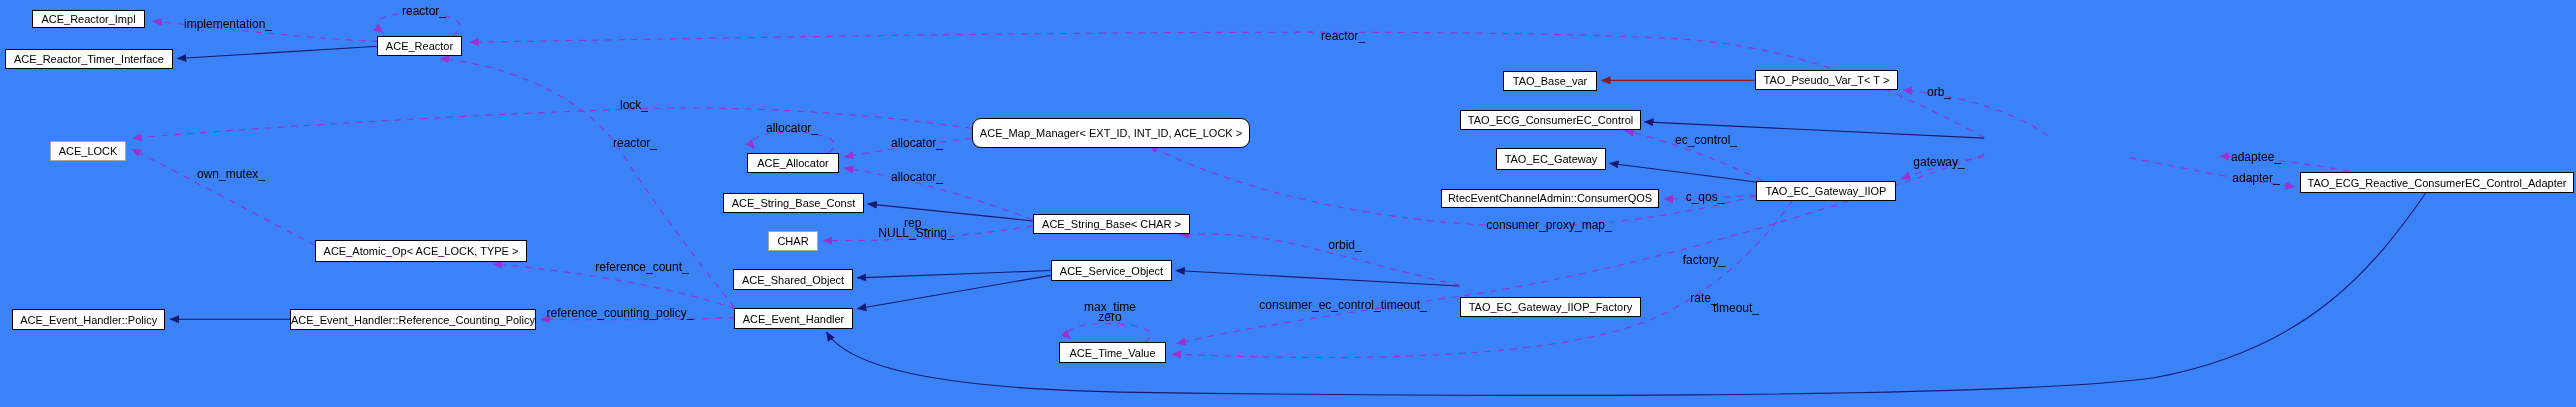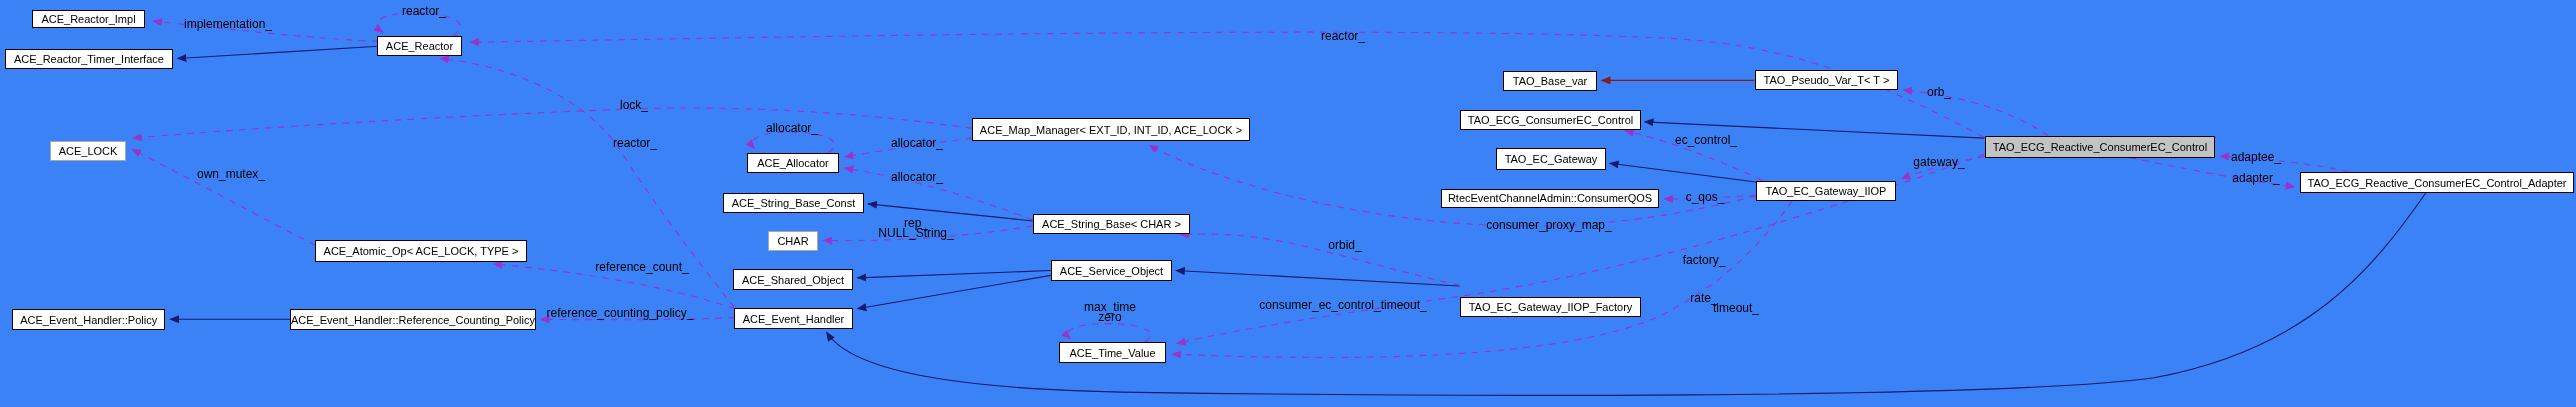--- a/index.html
+++ b/index.html
@@ -87,37 +87,36 @@
     <path class="e-member" d="M2620,194 C2690,208 2760,222 2823,230" marker-end="url(#arrowP)"></path>
   </svg>
 
   <div class="node" style="left:32px;top:9.8px;width:113px;height:18px;">ACE_Reactor_Impl</div>
   <div class="node" style="left:4.9px;top:49px;width:168px;height:19.5px;">ACE_Reactor_Timer_Interface</div>
   <div class="node" style="left:377px;top:36px;width:85px;height:20.3px;">ACE_Reactor</div>
   <div class="node tpl" style="left:50px;top:132px;width:76px;height:20.3px;margin-top:9px;">ACE_LOCK</div>
   <div class="node" style="left:315px;top:240px;width:212px;height:22px;">ACE_Atomic_Op&lt; ACE_LOCK, TYPE &gt;</div>
   <div class="node" style="left:12.2px;top:309px;width:153px;height:21px;">ACE_Event_Handler::Policy</div>
   <div class="node" style="left:290px;top:309px;width:246px;height:21px;">ACE_Event_Handler::Reference_Counting_Policy</div>
-  <div class="node" style="left:972px;top:118px;width:278px;height:23px;">ACE_Map_Manager&lt; EXT_ID, INT_ID, ACE_LOCK &gt;</div>
+  <div class="node" style="left:972px;top:118px;width:278px;height:30px;border-radius:9px;">ACE_Map_Manager&lt; EXT_ID, INT_ID, ACE_LOCK &gt;</div>
   <div class="node" style="left:747px;top:153px;width:92px;height:19.5px;">ACE_Allocator</div>
   <div class="node" style="left:723px;top:193px;width:141px;height:19.5px;">ACE_String_Base_Const</div>
   <div class="node" style="left:1033px;top:214px;width:157px;height:19.5px;">ACE_String_Base&lt; CHAR &gt;</div>
   <div class="node tpl" style="left:768px;top:231px;width:50px;height:19.5px;">CHAR</div>
   <div class="node" style="left:733px;top:269px;width:120px;height:21px;">ACE_Shared_Object</div>
   <div class="node" style="left:1051px;top:260px;width:121px;height:21px;">ACE_Service_Object</div>
   <div class="node" style="left:734px;top:308px;width:119px;height:21px;">ACE_Event_Handler</div>
   <div class="node" style="left:1059px;top:342px;width:107px;height:21px;">ACE_Time_Value</div>
   <div class="node" style="left:1503px;top:71px;width:94px;height:19.5px;">TAO_Base_var</div>
   <div class="node" style="left:1755px;top:70px;width:143px;height:20.3px;">TAO_Pseudo_Var_T&lt; T &gt;</div>
   <div class="node" style="left:1460px;top:110px;width:181px;height:20.3px;">TAO_ECG_ConsumerEC_Control</div>
   <div class="node" style="left:1496px;top:148px;width:110px;height:22px;">TAO_EC_Gateway</div>
   <div class="node" style="left:1441px;top:189px;width:218px;height:18.7px;">RtecEventChannelAdmin::ConsumerQOS</div>
   <div class="node" style="left:1756px;top:181px;width:140px;height:20.3px;">TAO_EC_Gateway_IIOP</div>
   <div class="node" style="left:1460px;top:279px;width:181px;height:20.3px;margin-top:18px;">TAO_EC_Gateway_IIOP_Factory</div>
-  <div class="node hl" style="left:1985px;top:136px;width:230px;height:22px;">TAO_ECG_Reactive_ConsumerEC_Control</div>
   <div class="node" style="left:2300px;top:172px;width:274px;height:21px;">TAO_ECG_Reactive_ConsumerEC_Control_Adapter</div>
 
   <div class="elabel" style="left:424px;top:4.1px;">reactor_</div>
   <div class="elabel" style="left:228px;top:17px;">implementation_</div>
   <div class="elabel" style="left:634px;top:98px;">lock_</div>
   <div class="elabel" style="left:635px;top:136px;">reactor_</div>
   <div class="elabel" style="left:231px;top:167px;">own_mutex_</div>
   <div class="elabel" style="left:642px;top:260px;">reference_count_</div>
   <div class="elabel" style="left:620px;top:306px;">reference_counting_policy_</div>
   <div class="elabel" style="left:792px;top:121px;">allocator_</div>

